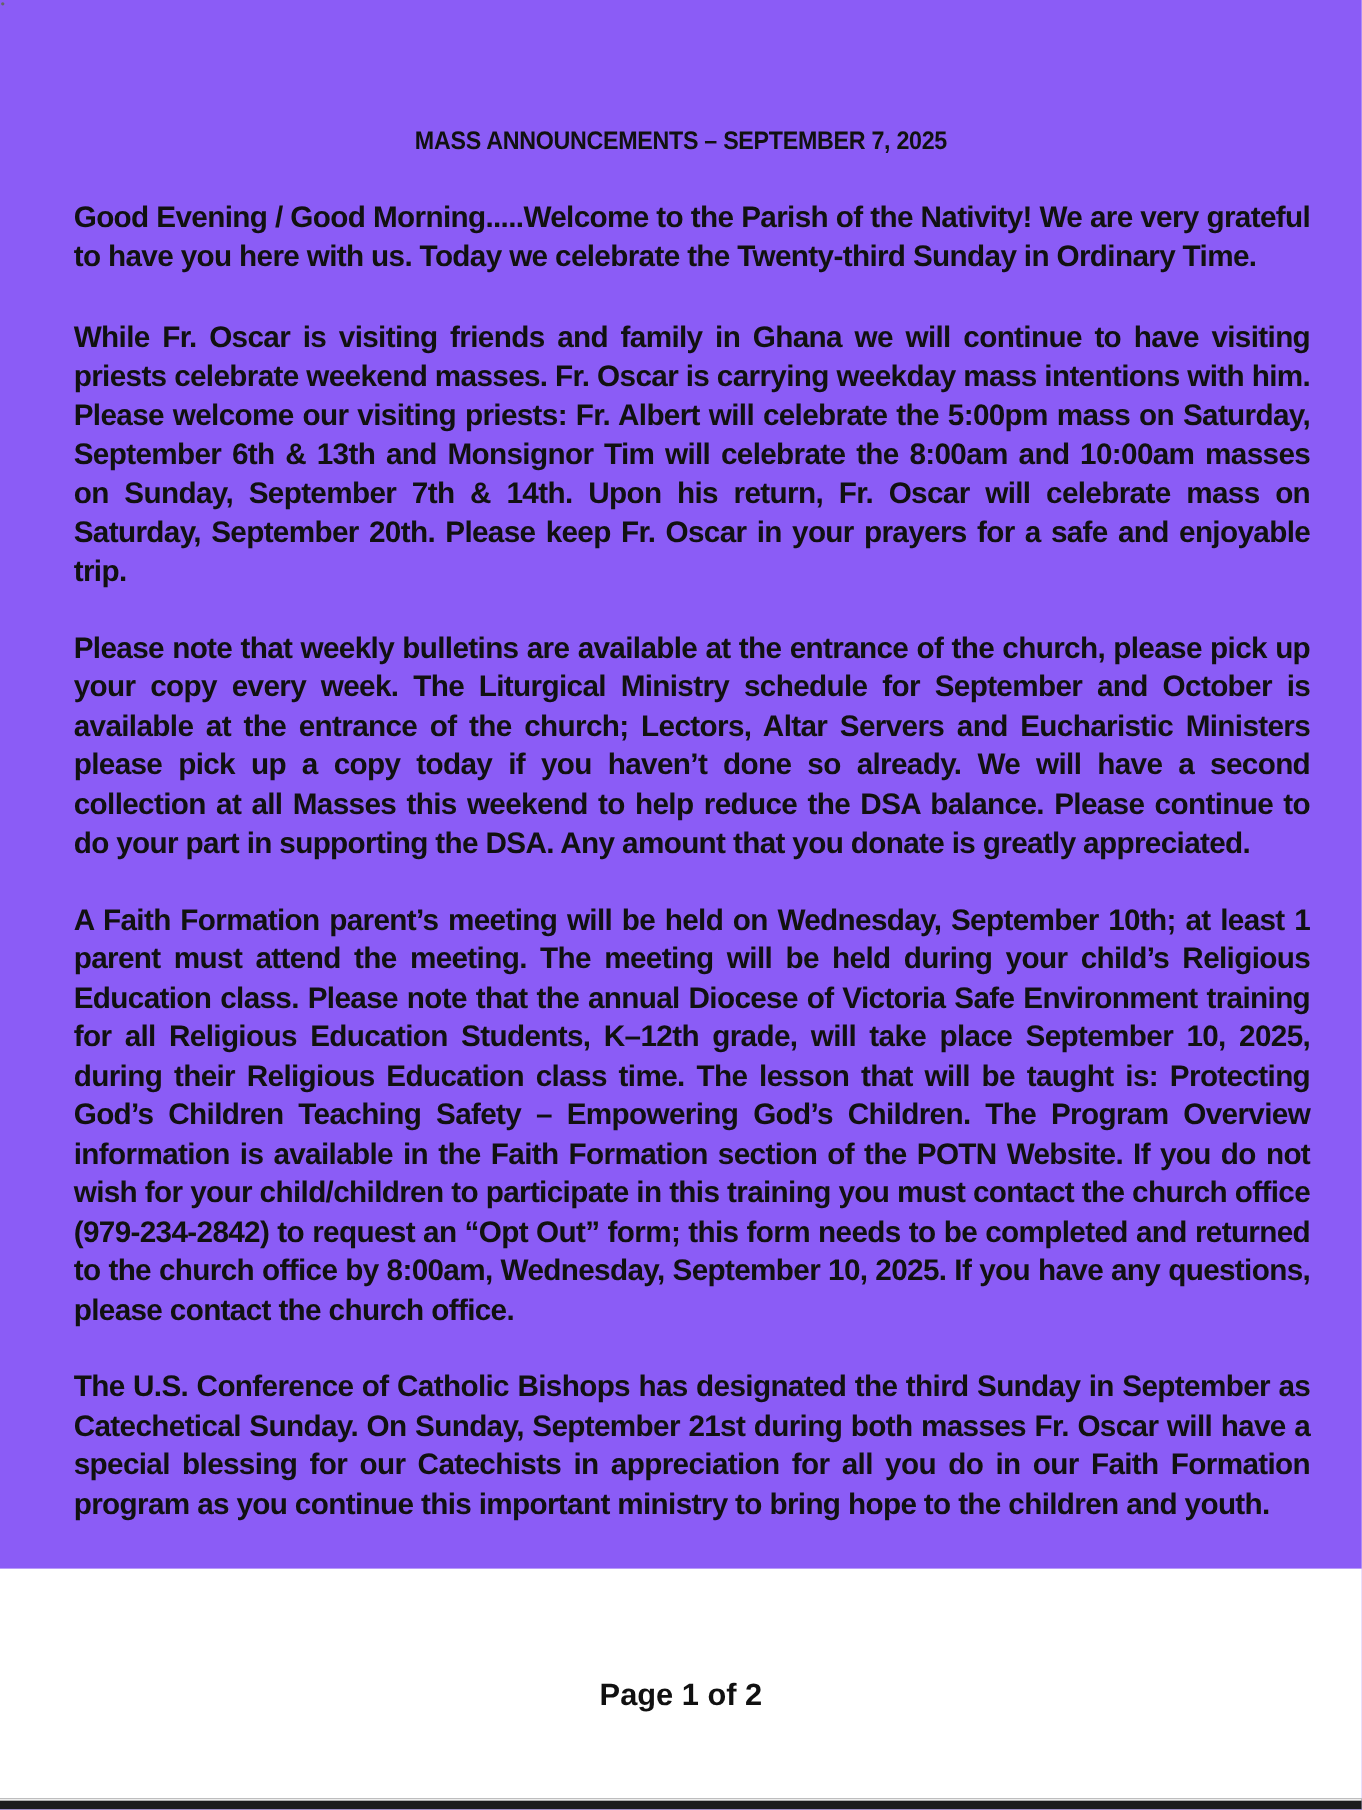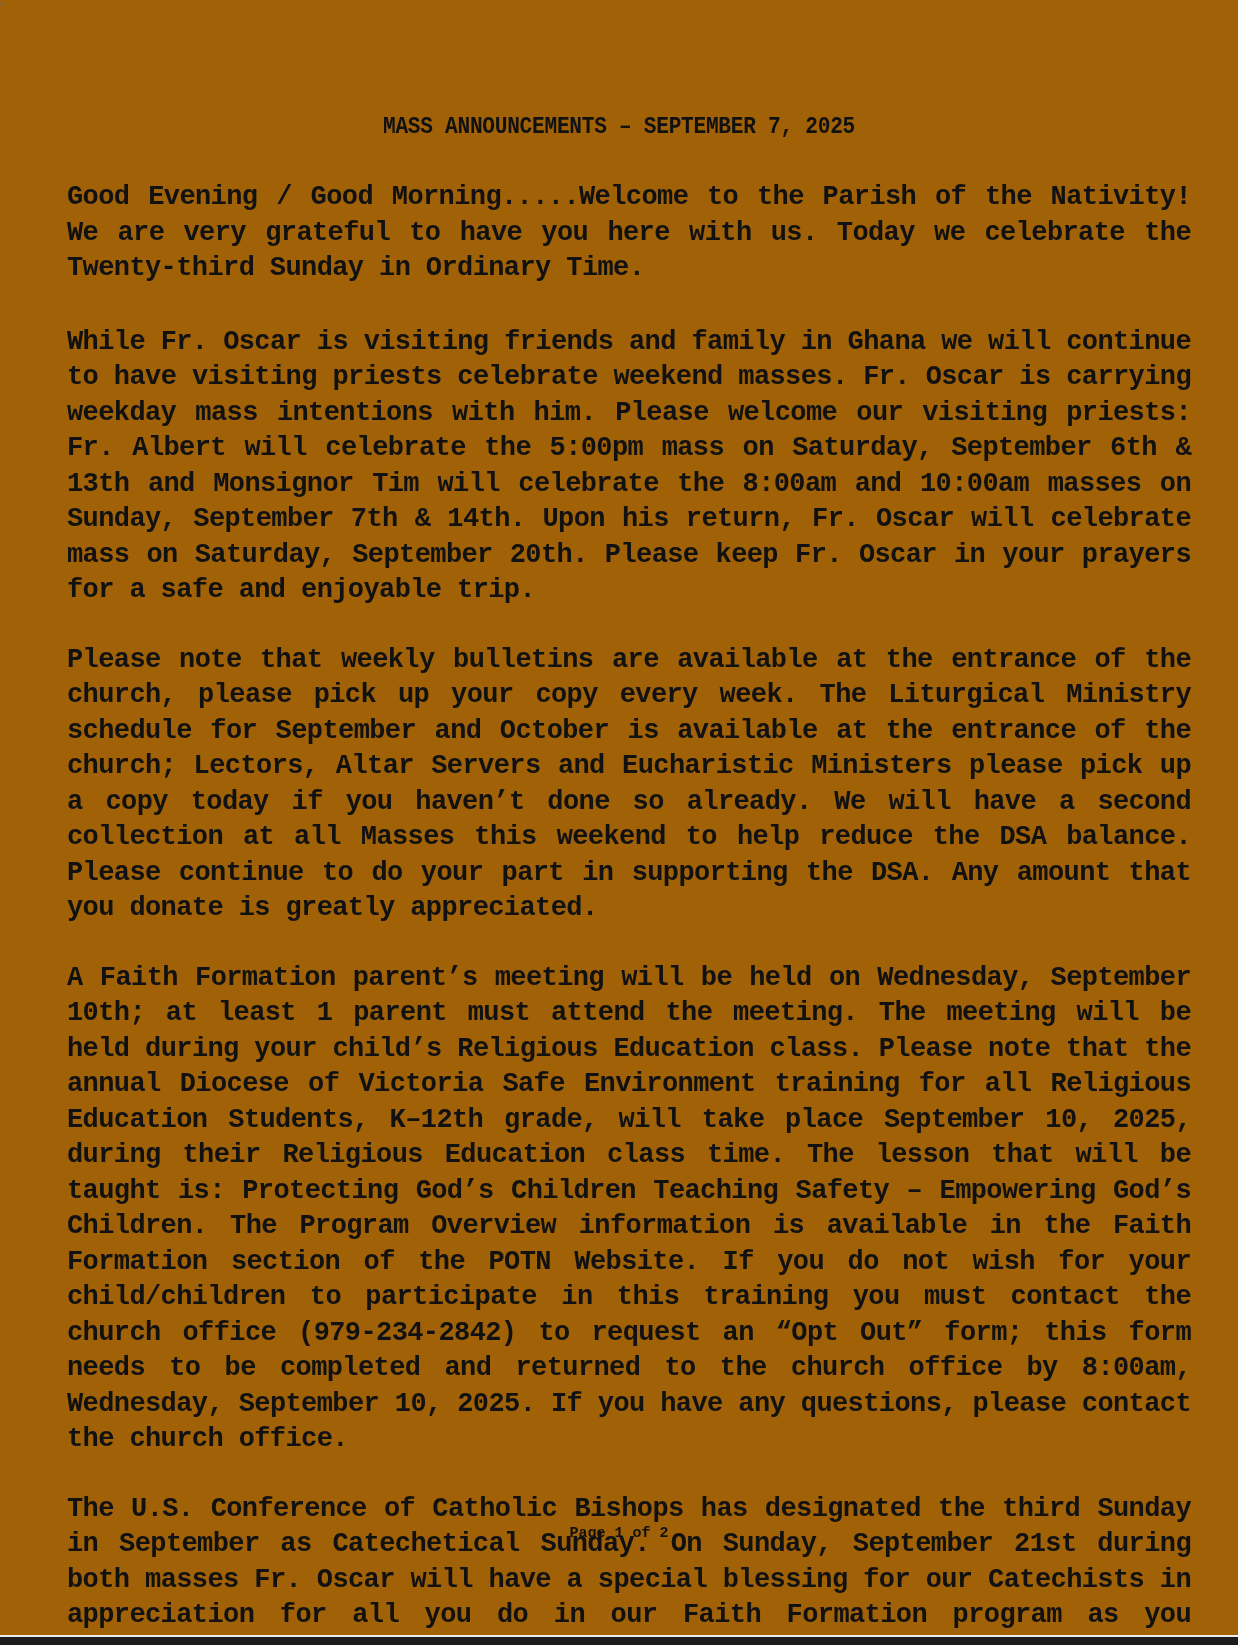--- a/index.html
+++ b/index.html
@@ -9,23 +9,22 @@
     background: #ffffff;
     position: relative;
     overflow: hidden;
     font-family: "Liberation Sans", "DejaVu Sans", sans-serif;
     color: #111111;
   }
   .page {
     position: absolute;
     left: 0; top: 0;
     width: 1238px;
-    height: 1637px;
-    background: #a16207;
-    font-family: Liberation Mono, monospace;
+    height: 1426px;
+    background: #8b5cf6;
   }
   .title {
     position: absolute;
     top: 114px;
     left: 0; right: 0;
     text-align: center;
     font-weight: bold;
     font-size: 23px;
     letter-spacing: -0.3px;
     transform: scaleX(0.92);
@@ -47,21 +46,21 @@
     transform-origin: left top;
   }
   .para.p1 { margin-bottom: 38px; }
   .para.last-line-left { text-align-last: left; }
   .footer {
     position: absolute;
     top: 1525px;
     left: 0; right: 0;
     text-align: center;
     font-weight: bold;
-    font-size: 15px;
+    font-size: 28px;
   }
   .bottom-bar {
     position: absolute;
     left: 0; right: 0;
     bottom: 0;
     height: 8px;
     background: #1c1c1e;
     border-top: 2px solid #ededed;
   }
   .speck {

